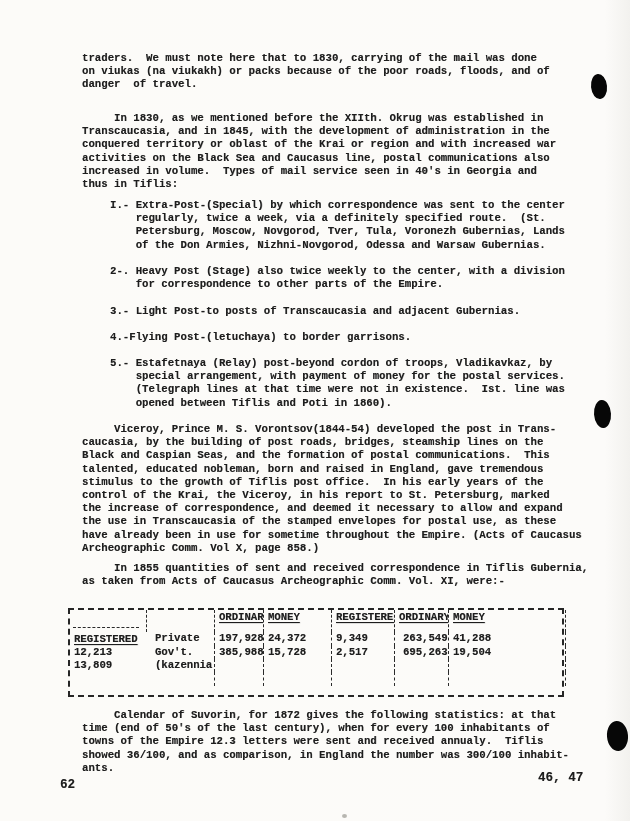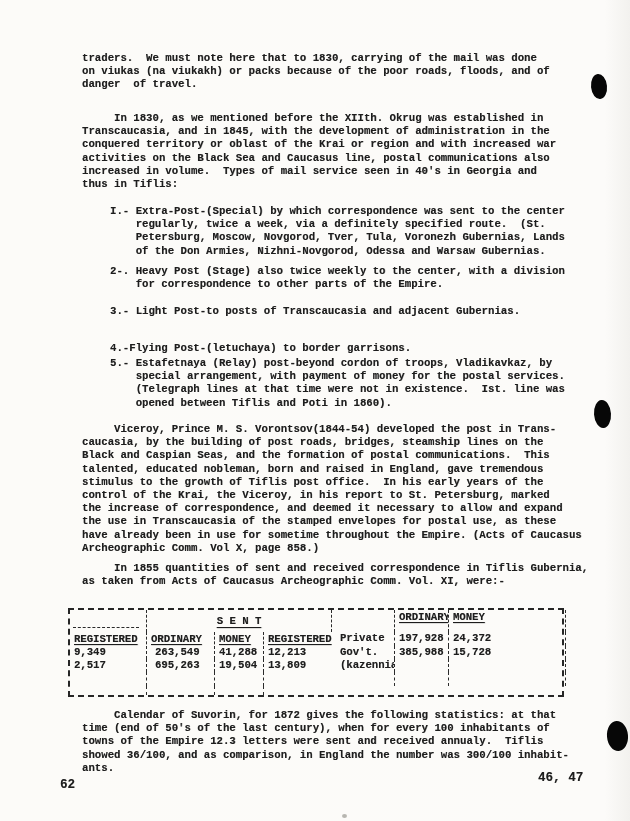--- a/index.html
+++ b/index.html
@@ -61,28 +61,28 @@
   <div class="txt" style="left:82px;top:52px">traders.  We must note here that to 1830, carrying of the mail was done
 on viukas (na viukakh) or packs because of the poor roads, floods, and of
 danger  of travel.</div>
   <div class="txt" style="left:82px;top:112px">     In 1830, as we mentioned before the XIIth. Okrug was established in
 Transcaucasia, and in 1845, with the development of administration in the
 conquered territory or oblast of the Krai or region and with increased war
 activities on the Black Sea and Caucasus line, postal communications also
 increased in volume.  Types of mail service seen in 40's in Georgia and
 thus in Tiflis:</div>
 
-  <div class="txt" style="left:110px;top:205px">I.- Extra-Post-(Special) by which correspondence was sent to the center
+  <div class="txt" style="left:110px;top:199px">I.- Extra-Post-(Special) by which correspondence was sent to the center
     regularly, twice a week, via a definitely specified route.  (St.
     Petersburg, Moscow, Novgorod, Tver, Tula, Voronezh Gubernias, Lands
     of the Don Armies, Nizhni-Novgorod, Odessa and Warsaw Gubernias.</div>
   <div class="txt" style="left:110px;top:265px">2-. Heavy Post (Stage) also twice weekly to the center, with a division
     for correspondence to other parts of the Empire.</div>
   <div class="txt" style="left:110px;top:305px">3.- Light Post-to posts of Transcaucasia and adjacent Gubernias.</div>
-  <div class="txt" style="left:110px;top:342px">4.-Flying Post-(letuchaya) to border garrisons.</div>
+  <div class="txt" style="left:110px;top:331px">4.-Flying Post-(letuchaya) to border garrisons.</div>
   <div class="txt" style="left:110px;top:357px">5.- Estafetnaya (Relay) post-beyond cordon of troops, Vladikavkaz, by
     special arrangement, with payment of money for the postal services.
     (Telegraph lines at that time were not in existence.  Ist. line was
     opened between Tiflis and Poti in 1860).</div>
 
   <div class="txt" style="left:82px;top:423px">     Viceroy, Prince M. S. Vorontsov(1844-54) developed the post in Trans-
 caucasia, by the building of post roads, bridges, steamship lines on the
 Black and Caspian Seas, and the formation of postal communications.  This
 talented, educated nobleman, born and raised in England, gave tremendous
 stimulus to the growth of Tiflis post office.  In his early years of the
@@ -90,21 +90,20 @@
 the increase of correspondence, and deemed it necessary to allow and expand
 the use in Transcaucasia of the stamped envelopes for postal use, as these
 have already been in use for sometime throughout the Empire. (Acts of Caucasus
 Archeographic Comm. Vol X, page 858.)</div>
   <div class="txt" style="left:82px;top:562px">     In 1855 quantities of sent and received correspondence in Tiflis Gubernia,
 as taken from Acts of Caucasus Archeographic Comm. Vol. XI, were:-</div>
 
   <div class="stats-table">
 
     <div class="t-corner bR"></div>
-    <div class="t-group t-sent bR"><span>S E N T</span></div>
 
     <div class="bR"></div>
     <div class="t-colhead bR">ORDINARY</div>
     <div class="t-colhead bR">MONEY</div>
     <div class="t-colhead bR">REGISTERED</div>
     <div class="t-colhead bR">ORDINARY</div>
     <div class="t-colhead bR">MONEY</div>
     <div class="t-colhead">REGISTERED</div>
 
     <div class="t-label bR">Private</div>

